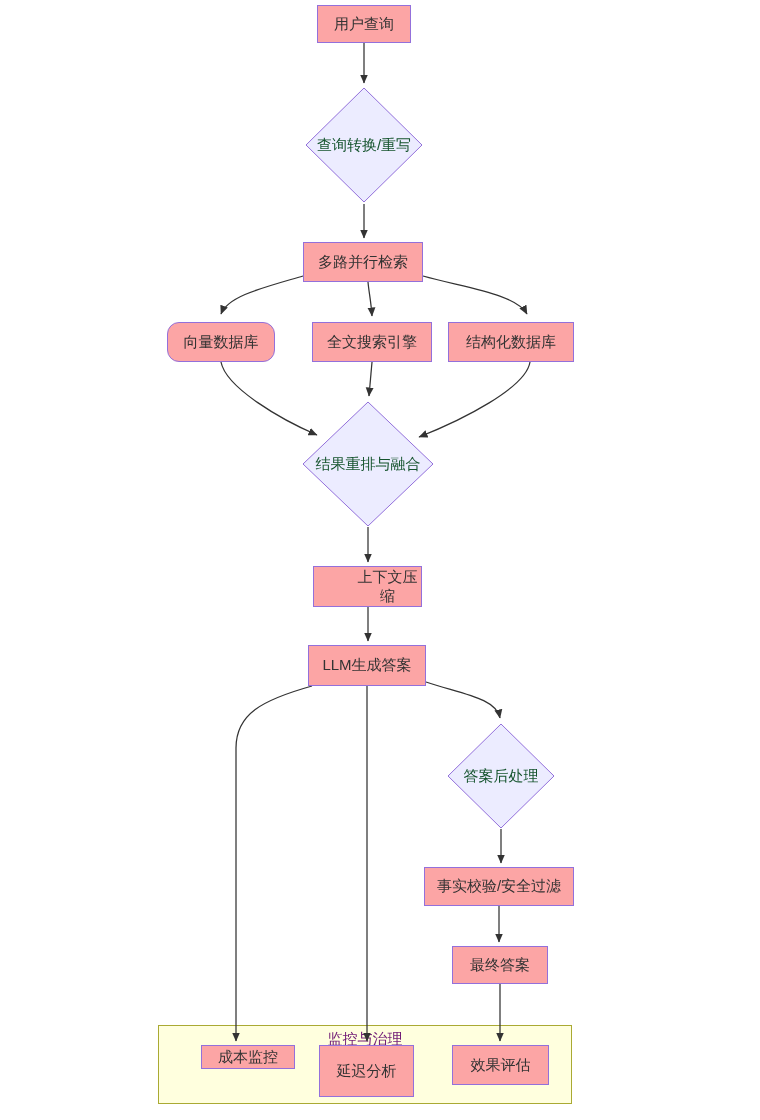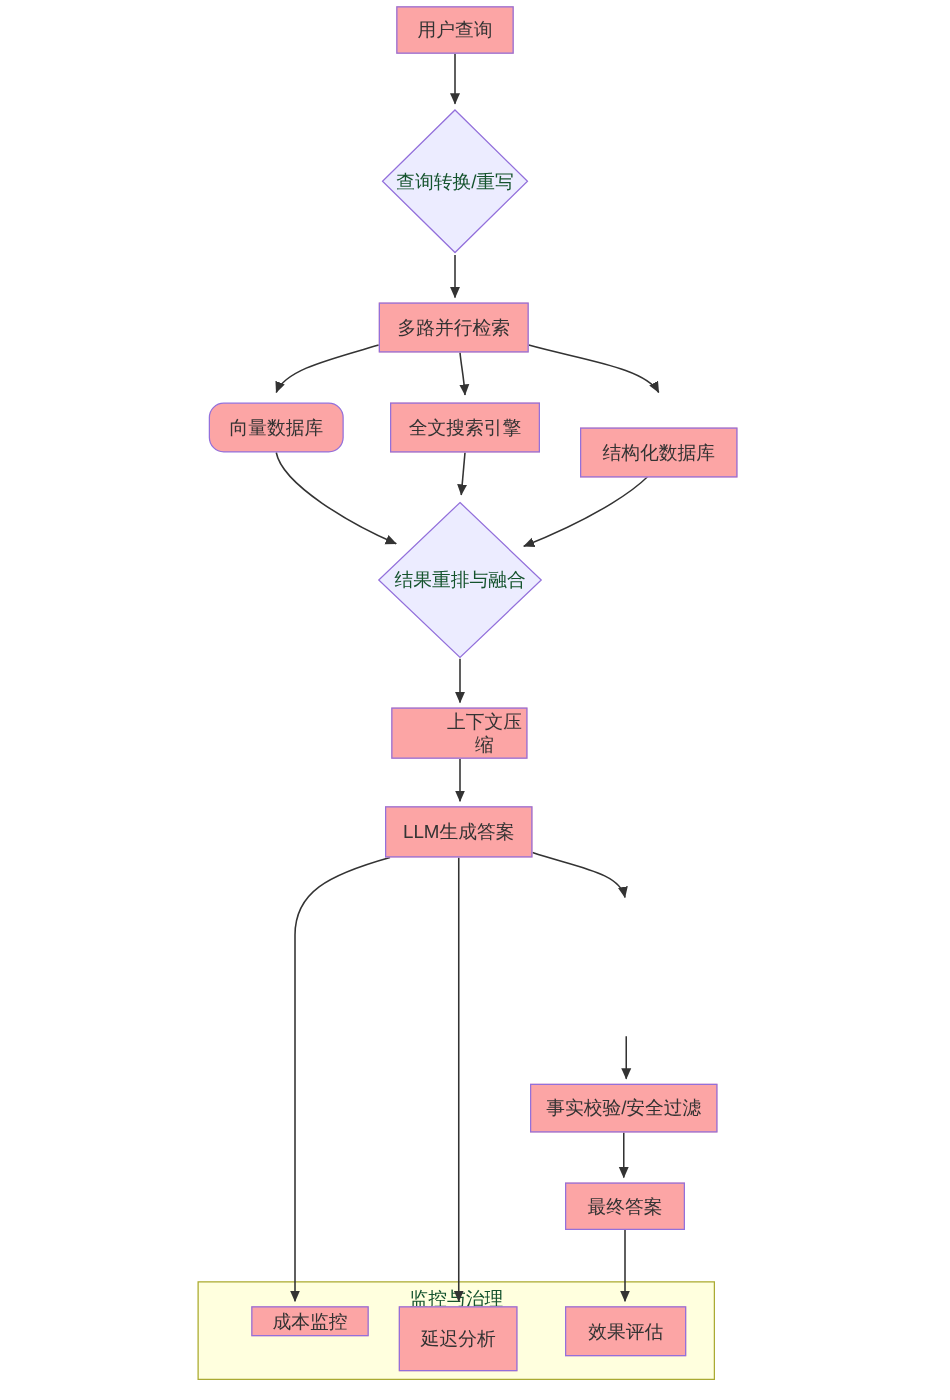--- a/index.html
+++ b/index.html
@@ -7,21 +7,21 @@
     position:relative; width:760px; height:1120px; overflow:hidden;
     font-family:"Liberation Sans","DejaVu Sans",sans-serif;
     color:#333333; background:#ffffff;
   }
   .cluster {
     position:absolute; box-sizing:border-box;
     background:#FFFFDE; border:1px solid #AAAA33; z-index:0;
   }
   .cluster-label {
     position:absolute; top:4px; left:0; width:100%;
-    text-align:center; font-size:15px; color:#14532d;
+    text-align:center; font-size:15px; color:#701a75;
   }
   #edges { position:absolute; left:0; top:0; z-index:1; pointer-events:none; }
   .node {
     position:absolute; box-sizing:border-box; z-index:2;
     background:#fca5a5; border:1px solid #9370DB;
     display:flex; align-items:center; justify-content:center;
     font-size:15px; color:#333333; text-align:center;
   }
   .diamond { position:absolute; z-index:2; }
   .diamond svg { position:absolute; left:0; top:0; width:100%; height:100%; }
@@ -75,21 +75,21 @@
   </div>
 
   <div class="node" style="left:167px; top:322px; width:108px; height:40px;border-radius:12px;">
     <span>向量数据库</span>
   </div>
 
   <div class="node" style="left:312px; top:322px; width:120px; height:40px;">
     <span>全文搜索引擎</span>
   </div>
 
-  <div class="node" style="left:464px; top:322px; width:126px; height:40px;margin-top:20px;">
+  <div class="node" style="left:448px; top:322px; width:126px; height:40px;">
     <span>结构化数据库</span>
   </div>
 
   <div class="node" style="left:313px; top:566px; width:109px; height:41px;padding-left:40px;">
     <span>上下文压缩</span>
   </div>
 
   <div class="node" style="left:308px; top:645px; width:118px; height:41px;">
     <span>LLM生成答案</span>
   </div>
@@ -121,14 +121,20 @@
     <div class="dlabel">查询转换/重写</div>
   </div>
 
   <div class="diamond" style="left:302px; top:401px; width:132px; height:126px;">
     <svg viewBox="0 0 132 126" preserveAspectRatio="none">
       <polygon points="66,1 131,63 66,125 1,63" fill="#ECECFF" stroke="#9370DB" stroke-width="1"></polygon>
     </svg>
     <div class="dlabel">结果重排与融合</div>
   </div>
 
+  <div class="diamond" style="left:447px; top:723px; width:108px; height:106px;">
+    <svg viewBox="0 0 108 106" preserveAspectRatio="none">
+      <polygon points="54,1 107,53 54,105 1,53" fill="#ECECFF" stroke="#9370DB" stroke-width="1"></polygon>
+    </svg>
+    <div class="dlabel">答案后处理</div>
+  </div>
 
 </div>
 
 </body></html>

